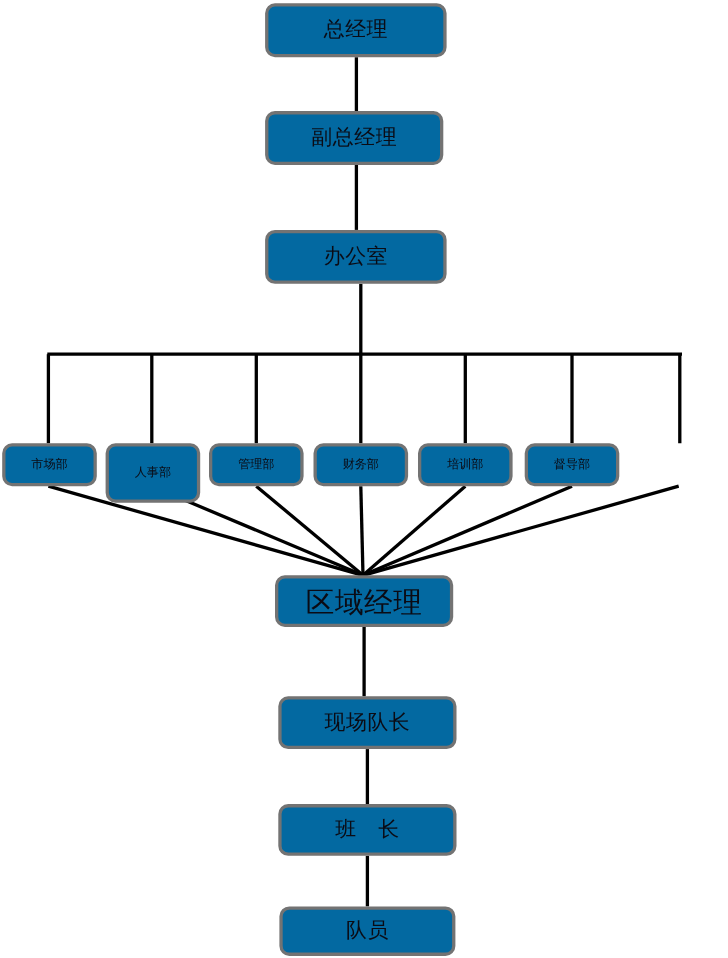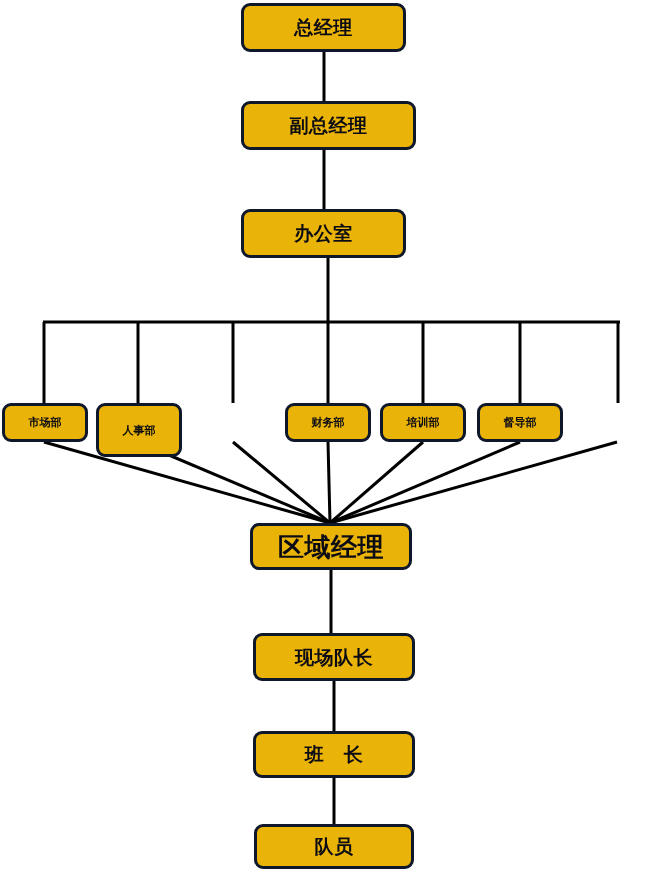--- a/index.html
+++ b/index.html
@@ -21,28 +21,28 @@
     position: absolute;
     left: 0;
     top: 0;
     width: 662px;
     height: 871px;
     pointer-events: none;
   }
   .node-box {
     position: absolute;
     box-sizing: border-box;
-    border: 3px solid #0f172a;
+    border: 3px solid #737373;
     border-radius: 9px;
-    background: #eab308;
+    background: #0369a1;
     display: flex;
     align-items: center;
     justify-content: center;
     color: #0b0b14;
-    font-weight: bold;
+    font-weight: normal;
     letter-spacing: 0.5px;
     text-align: center;
     line-height: 1;
     white-space: pre;
     z-index: 3;
   }
   .node-top      { font-size: 19px; }
   .node-mid      { font-size: 26px; }
   .node-dept     { font-size: 11px; letter-spacing: 0px; }
   .node-lower    { font-size: 19px; }
@@ -82,28 +82,29 @@
       <line x1="331" y1="570" x2="331" y2="633"></line>
 
       <line x1="334" y1="681" x2="334" y2="731"></line>
 
       <line x1="334" y1="778" x2="334" y2="824"></line>
     </g>
   </svg>
 
   <div class="node-box node-top" style="left:241px; top:3px; width:165px; height:49px;">总经理</div>
 
-  <div class="node-box node-top" style="left:241px; top:101px; width:175px; height:49px;">副总经理</div>
+  <div class="node-box node-top" style="left:241px; top:101px; width:162px; height:49px;">副总经理</div>
 
   <div class="node-box node-top" style="left:241px; top:209px; width:165px; height:49px;">办公室</div>
 
   <div class="node-box node-dept" style="left:2px; top:403px; width:86px; height:39px;">市场部</div>
 
   <div class="node-box node-dept" style="left:96px; top:403px; width:86px; height:54px;">人事部</div>
 
+  <div class="node-box node-dept" style="left:190px; top:403px; width:86px; height:39px;">管理部</div>
 
   <div class="node-box node-dept" style="left:285px; top:403px; width:86px; height:39px;">财务部</div>
 
   <div class="node-box node-dept" style="left:477px; top:403px; width:86px; height:39px;">督导部</div>
 
   <div class="node-box node-dept" style="left:380px; top:403px; width:86px; height:39px;">培训部</div>
 
 
   <div class="node-box node-mid" style="left:250px; top:523px; width:162px; height:47px;">区域经理</div>
 

